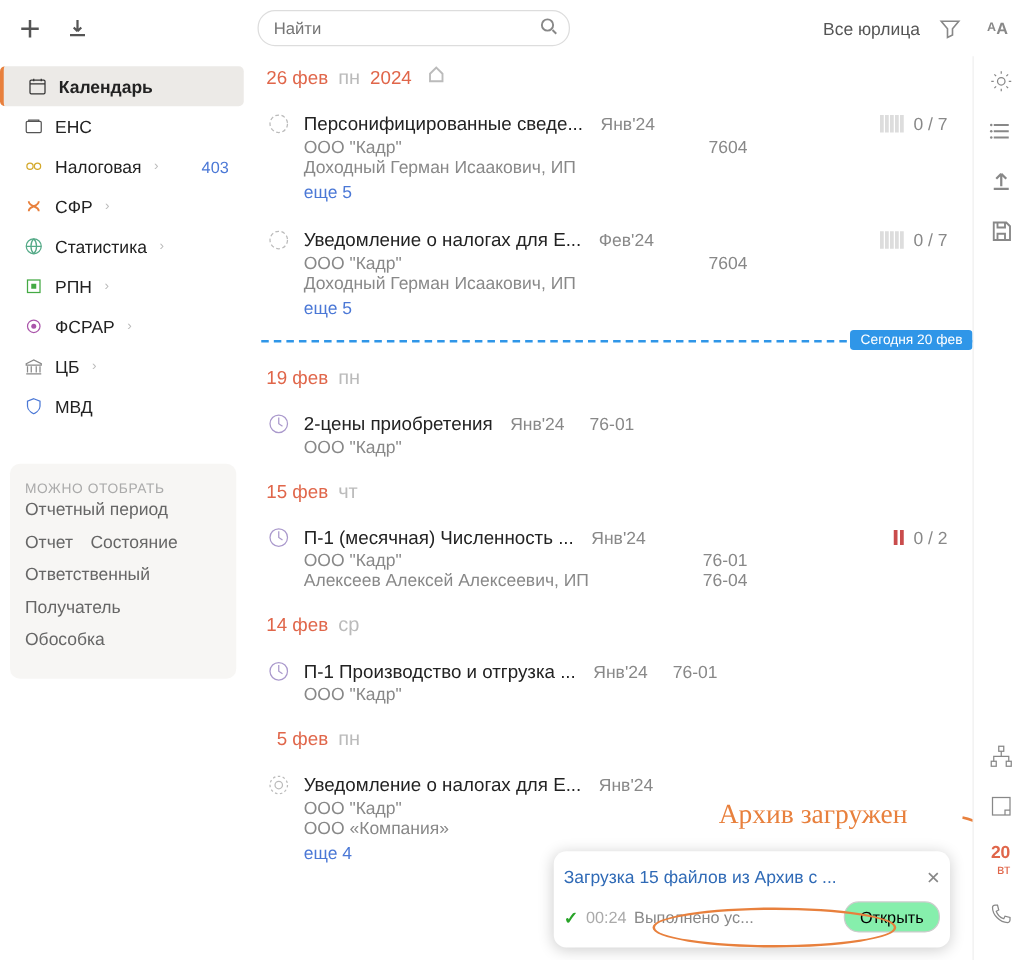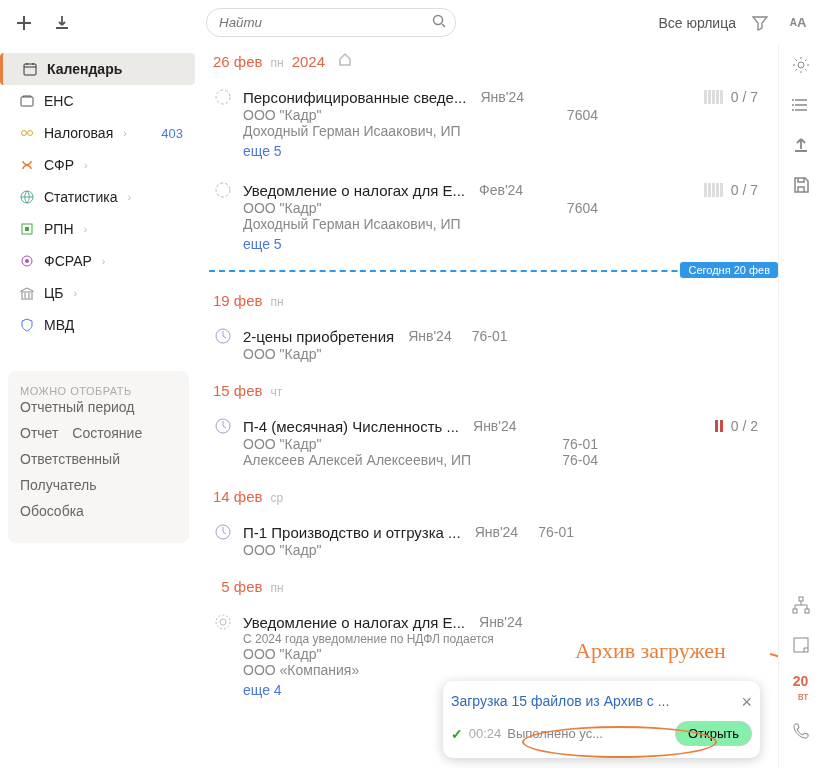--- a/index.html
+++ b/index.html
@@ -1,38 +1,38 @@
 <!DOCTYPE html>
 <html><head>
 <meta charset="utf-8">
 <style>
   * { box-sizing: border-box; margin: 0; padding: 0; }
   body { font-family: Arial, Helvetica, sans-serif; font-size: 14px; color: #222; width: 822px; height: 768px; overflow: hidden; background: #fff; position: relative; }
   .topbar { display: flex; align-items: center; padding: 8px 10px; gap: 10px; }
   .iconbtn { width: 28px; height: 28px; display: flex; align-items: center; justify-content: center; cursor: pointer; color: #555; }
   .search { flex: 1; max-width: 250px; margin-left: 120px; position: relative; }
-  .search input { width: 100%; padding: 6px 30px 6px 12px; border: 1px solid #ddd; border-radius: 14px; outline: none; color: #0f172a; font-style: italic; }
+  .search input { width: 100%; padding: 6px 30px 6px 12px; border: 1px solid #ddd; border-radius: 14px; outline: none; color: #0f172a; }
   .search .sicon { position: absolute; right: 10px; top: 6px; color: #888; }
   .top-right { margin-left: auto; display: flex; align-items: center; gap: 10px; }
   .legal { color: #555; font-size: 14px; cursor: pointer; }
   .main { display: flex; height: calc(768px - 44px); }
   .sidebar { width: 195px; padding-top: 8px; }
   .nav-item { display: flex; align-items: center; gap: 8px; padding: 7px 12px 7px 18px; cursor: pointer; border-radius: 4px; position: relative; }
   .nav-item.active { background: #eceae7; font-weight: bold; border-left: 3px solid #e8803d; }
   .nav-item .chev { color: #bbb; font-size: 11px; margin-left: 2px;}
   .nav-item .badge { margin-left: auto; color: #4b78d6; font-size: 13px; }
   .nav-icon { width: 18px; height: 18px; display:flex; align-items:center; justify-content:center;}
   .filter-block { margin-top: 30px; background: #f7f6f4; border-radius: 8px; padding: 14px 12px; margin-left:8px; margin-right:6px;}
   .filter-title { color: #aaa; font-size: 11px; letter-spacing: 0.5px; margin-bottom: 2px;}
   .filter-row { color: #666; font-size: 14px; margin-bottom: 10px; cursor:pointer;}
   .filter-row span { margin-right: 14px; }
   .content { flex: 1; padding-left: 14px; position: relative; overflow: hidden;}
   .date-header { display: flex; align-items: baseline; gap: 8px; padding: 6px 0 10px 4px;}
   .dh-day { color: #e0664a; font-size: 15px;}
-  .dh-dow { color: #bbb; font-size: 12px; text-align: center;}
+  .dh-dow { color: #bbb; font-size: 16px; text-align: center;}
   .dh-year { color: #e0664a; font-size: 15px;}
   .home-icon { color: #bbb; margin-left:4px;}
   .report { padding: 6px 0 6px 4px; border-top: 1px solid transparent; }
   .report .row1 { display: flex; align-items: center; gap: 10px; }
   .rep-icon { width: 20px; height:20px; display:flex; align-items:center; justify-content:center; color:#999;}
   .rep-title { font-size: 15px; color: #222; flex-shrink:1; white-space:nowrap; overflow:hidden; text-overflow:ellipsis; max-width: 240px;}
   .rep-period { color: #888; font-size: 14px; margin-left:4px;}
   .rep-right { margin-left: auto; display:flex; align-items:center; gap:8px; padding-right: 20px;}
   .rep-count { color: #888; font-size: 14px;}
   .stripes { display:flex; gap:1px;}
@@ -303,21 +303,21 @@
         <span class="dh-dow">чт</span>
       </div>
       <div class="report">
         <div class="row1">
           <span class="rep-icon">
               <svg width="18" height="18" viewBox="0 0 18 18">
                 <circle cx="9" cy="9" r="7" stroke="#a9c" fill="none"></circle>
                 <path d="M9 4v5l3 2" stroke="#a9c" fill="none"></path>
               </svg>
             </span>
-          <span class="rep-title">П-4 (месячная) Численность ...</span>
+          <span class="rep-title">П-1 (месячная) Численность ...</span>
           <span class="rep-period">Янв'24</span>
           <span class="rep-right">
             <span class="pause-icon">
                 <i></i>
                 <i></i>
               </span>
             <span class="rep-count">0 / 2</span>
           </span>
         </div>
         <div class="rep-sub">
@@ -363,21 +363,20 @@
         <div class="row1">
           <span class="rep-icon">
               <svg width="18" height="18" viewBox="0 0 18 18">
                 <circle cx="9" cy="9" r="7" stroke="#bbb" fill="none" stroke-dasharray="2 2"></circle>
                 <circle cx="9" cy="9" r="3" stroke="#bbb" fill="none"></circle>
               </svg>
             </span>
           <span class="rep-title">Уведомление о налогах для Е...</span>
           <span class="rep-period">Янв'24</span>
         </div>
-        <div class="rep-note">С 2024 года уведомление по НДФЛ подается</div>
         <div class="rep-sub">
             <span>ООО "Кадр"</span>
           </div>
         <div class="rep-sub">
             <span>ООО «Компания»</span>
           </div>
         <div class="rep-more">еще 4</div>
       </div>
     </div>
 

